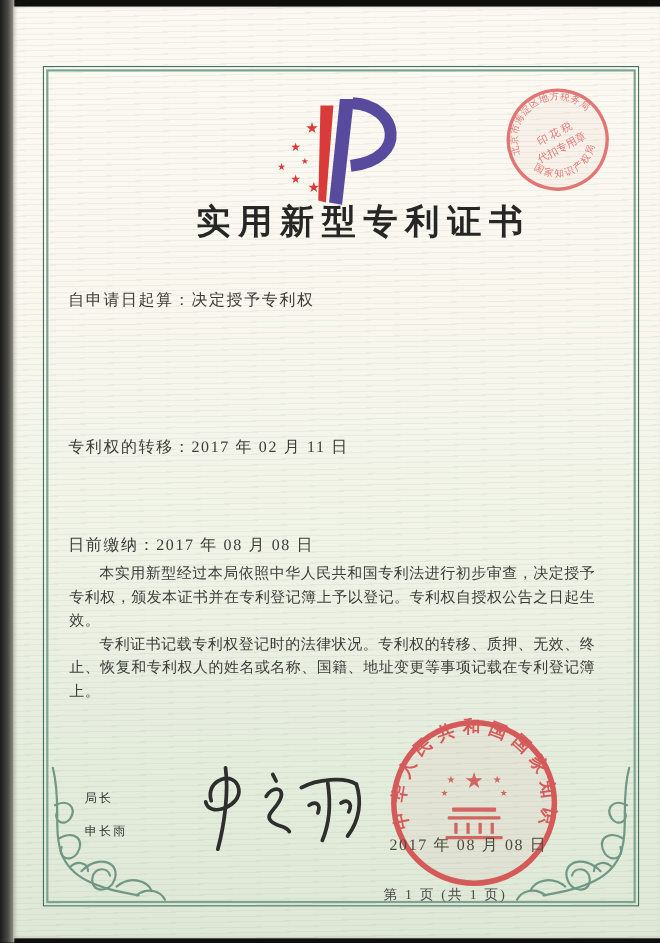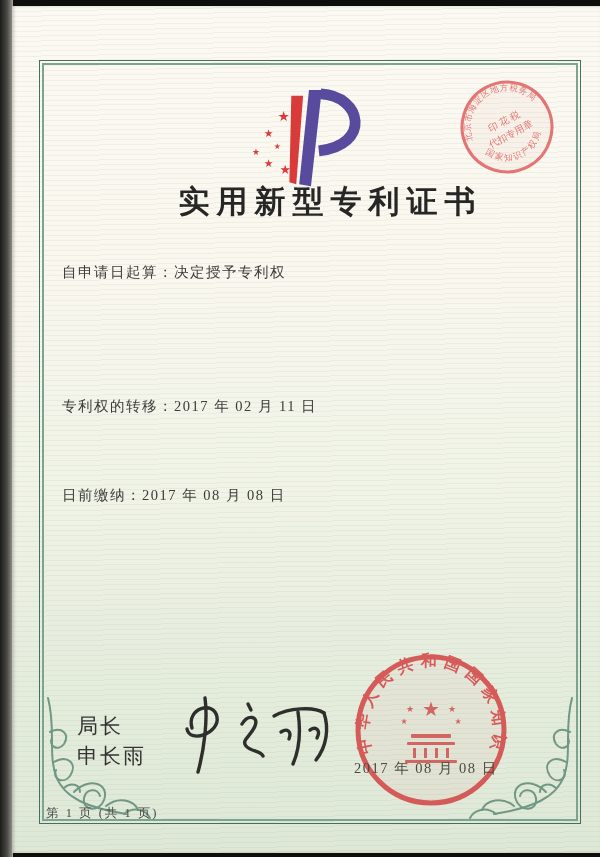--- a/index.html
+++ b/index.html
@@ -38,29 +38,29 @@
     font-size:31px;font-weight:600;letter-spacing:7px;color:#262626;
   }
   .field{
     position:absolute;left:50px;font-size:14.5px;color:#3b3b39;letter-spacing:1.5px;white-space:nowrap;
   }
   .paras{
     position:absolute;left:51px;top:504px;width:478px;
     font-size:13.6px;line-height:21.6px;color:#3d3d3a;text-align:justify;letter-spacing:.4px;
   }
   .paras p{margin:0;text-indent:2em;}
-  .signer{position:absolute;left:65px;top:705px;font-size:21px;color:#333;line-height:30px;letter-spacing:2px;font-family:"Liberation Sans","DejaVu Sans",sans-serif;}
+  .signer{position:absolute;left:65px;top:705px;font-size:11px;color:#333;line-height:30px;letter-spacing:2px;font-family:"Liberation Sans","DejaVu Sans",sans-serif;}
   .signature{position:absolute;left:150px;top:682px;width:180px;height:95px;}
   .seal{position:absolute;left:341px;top:646px;width:156px;height:156px;opacity:.92;}
   .seal-date{
     position:absolute;left:342px;top:753px;width:170px;z-index:5;
     font-size:14.5px;color:#4a4a40;letter-spacing:1.5px;white-space:nowrap;
   }
   .footer{
-    position:absolute;left:34px;top:799px;width:436px;text-align:left;
+    position:absolute;left:13px;top:799px;width:436px;text-align:right;
     font-size:12.5px;color:#4a4a46;letter-spacing:2px;
   }
   .tax-stamp{
     position:absolute;left:446px;top:72px;width:98px;height:98px;
     transform:rotate(-28deg);opacity:.85;
   }
   .corner-ornament{position:absolute;width:118px;height:132px;opacity:.85;}
   .corner-bl{left:28px;top:686px;}
   .corner-br{left:450px;top:686px;transform:scaleX(-1);}
 </style>
@@ -114,20 +114,22 @@
     <span>自申请日起算：</span><span>决定授予专利权</span>
   </div>
   <div class="field" style="top:391px">
     <span>专利权的转移：</span><span>2017 年 02 月 11 日</span>
   </div>
   <div class="field" style="top:480px">
     <span>日前缴纳：</span><span>2017 年 08 月 08 日</span>
   </div>
 
   <div class="paras">
+    <p>本实用新型经过本局依照中华人民共和国专利法进行初步审查，决定授予专利权，颁发本证书并在专利登记簿上予以登记。专利权自授权公告之日起生效。</p>
+    <p>专利证书记载专利权登记时的法律状况。专利权的转移、质押、无效、终止、恢复和专利权人的姓名或名称、国籍、地址变更等事项记载在专利登记簿上。</p>
   </div>
 
   <div class="signer">
     <div>局长</div>
     <div>申长雨</div>
   </div>
 
   <svg class="signature" viewBox="0 0 180 95" fill="none" stroke="#2e2e2c" stroke-width="3.4" stroke-linecap="round">
     <path d="M30 40 C24 20,52 12,55 29 C58 45,28 56,25 41"></path>
     <path d="M43 10 C46 32,42 62,36 84"></path>

